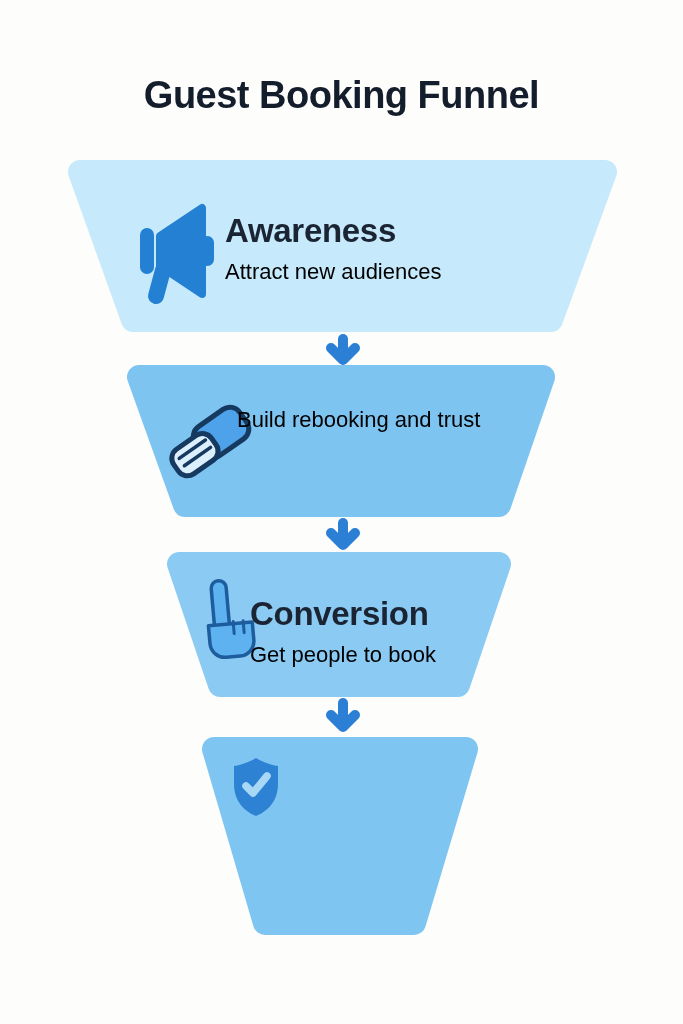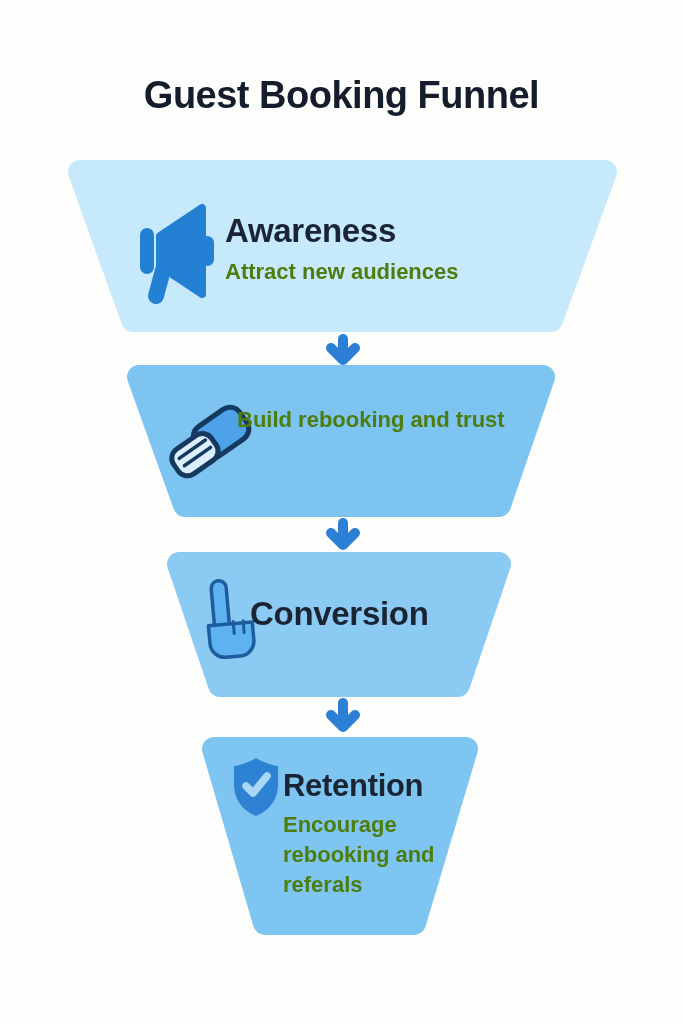--- a/index.html
+++ b/index.html
@@ -27,23 +27,23 @@
   .stage-heading{
     font-size:33px;
     font-weight:700;
     letter-spacing:-0.3px;
     line-height:38px;
     color:#1a2433;
     margin-top:10px;
   }
   .stage-sub{
     font-size:22px;
-    font-weight:700;
+    font-weight:400;
     line-height:28px;
-    color:#4d7c0f;
+    color:#000000;
     margin-top:8px;
   }
   .s1{left:225px;top:202px;}
   .s2{left:237px;top:398px;}
   .s3{left:250px;top:585px;}
   .s4{left:283px;top:758px;}
   .s4 .stage-heading{font-size:31px;line-height:36px;}
   .s4 .stage-sub{width:172px;line-height:30px;margin-top:6px;}
 </style>
 </head>
@@ -102,20 +102,17 @@
     <div class="stage-heading">Awareness</div>
     <div class="stage-sub">Attract new audiences</div>
   </div>
 
   <div class="stage-text s2">
     <div class="stage-sub">Build rebooking and trust</div>
   </div>
 
   <div class="stage-text s3">
     <div class="stage-heading">Conversion</div>
+    <div class="stage-sub">Get people to book</div>
   </div>
 
-  <div class="stage-text s4">
-    <div class="stage-heading">Retention</div>
-    <div class="stage-sub">Encourage rebooking and referals</div>
-  </div>
 
 </div>
 
 </body></html>

